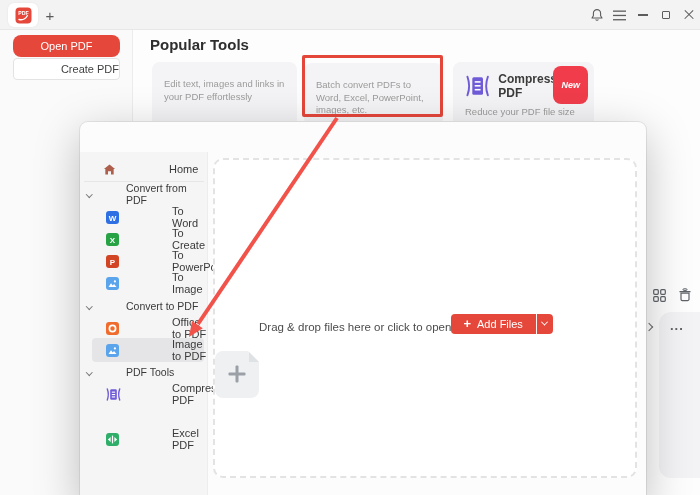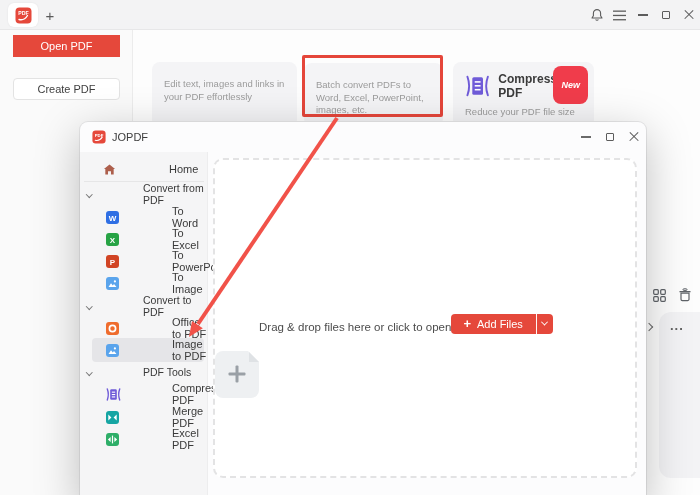--- a/index.html
+++ b/index.html
@@ -17,22 +17,22 @@
   
   .g-min { width:10px; height:1.3px; background:#5c5c5c; }
   .g-max { width:8px; height:8px; border:1.2px solid #5c5c5c; border-radius:1px; }
   .g-close { position:relative; width:10px; height:10px; }
   .g-close::before,.g-close::after { content:""; position:absolute; left:-1px; top:4.4px; width:12px; height:1.2px; background:#5c5c5c; }
   .g-close::before { transform:rotate(45deg);} .g-close::after { transform:rotate(-45deg);}
   .dlg .g-min{background:#6a6a6a;} 
 
   
   .app-sidebar { position:absolute; left:0; top:30px; width:133px; height:465px; background:#fafafa; border-right:1px solid #ececec; }
-  .btn-open { position:absolute; left:13px; top:5px; width:107px; height:22px; background:#e5483b; color:#fff; border:none; border-radius:0; font-size:11px; font-family:inherit; }
-  .btn-create { position:absolute; left:13px; top:48px; width:107px; height:22px; background:#fff; color:#3f3f3f; border:1px solid #e3e3e3; border-radius:4px; font-size:11px; font-family:inherit; }
+  .btn-open { position:absolute; left:13px; top:5px; width:107px; height:22px; background:#e5483b; color:#fff; border:none; border-radius:8px; font-size:11px; font-family:inherit; }
+  .btn-create { position:absolute; left:13px; top:28px; width:107px; height:22px; background:#fff; color:#3f3f3f; border:1px solid #e3e3e3; border-radius:4px; font-size:11px; font-family:inherit;text-align:right; }
 
   .heading { position:absolute; left:150px; top:36px; font-size:15px; font-weight:bold; color:#2e2e2e; }
 
   .card { position:absolute; top:62px; height:66px; background:#f4f4f6; border-radius:8px; padding:10px 12px; }
   .card-edit { left:152px; width:145px; }
   .card-batch { left:304px; width:139px; top:63px; height:64px; }
   .card-compress { left:453px; width:141px; }
   .card-head { display:flex; align-items:center; gap:8px; }
   .card-title { font-size:12px; font-weight:bold; color:#3b3b3b; }
   .card-desc { margin-top:6px; font-size:9.5px; line-height:12.5px; color:#9b9b9b; }
@@ -49,21 +49,21 @@
   .dlg { position:absolute; left:80px; top:122px; width:566px; height:380px; background:#fcfcfd; border-radius:8px 8px 0 0; box-shadow:0 12px 45px rgba(0,0,0,.25), 0 0 0 1px #e9e9ea; z-index:5; }
   .dlg-titlebar { position:absolute; left:0; top:0; width:100%; height:30px; display:flex; align-items:center; }
   .dlg-title { margin-left:6px; font-size:11px; color:#3c3c3c; }
   .dlg-logo { margin-left:12px; display:flex; }
   .dlg-ctls { position:absolute; right:0; top:0; height:30px; display:flex; }
   .dlg-ctl { width:24px; height:30px; display:flex; align-items:center; justify-content:center; }
 
   .dlg-nav { position:absolute; left:0; top:30px; width:128px; height:350px; background:#f5f5f6; border-right:1px solid #ededee; }
   .nav-row { position:absolute; left:0; width:128px; height:22px; display:flex; align-items:center; font-size:11px; color:#3a3a3a;padding-left:46px; }
   .nav-sec { font-size:10.5px; color:#3a3a3a; }
-  .nav-sec .lbl { margin-left:17px; }
+  .nav-sec .lbl { }
   .nav-chev { position:absolute; left:7px; top:9px; width:4.5px; height:4.5px; border-right:1.3px solid #777; border-bottom:1.3px solid #777; transform:rotate(45deg); }
   .nav-item .ico { position:absolute; left:26px; display:flex; }
   .nav-item .lbl { margin-left:46px; }
   .nav-home .ico { position:absolute; left:23px; display:flex; }
   .nav-home .lbl { margin-left:43px; }
   .nav-div { position:absolute; left:4px; top:29px; width:120px; height:1px; background:#e6e6e7; }
   .nav-active-bg { position:absolute; left:12px; top:186px; width:112px; height:24px; background:#e5e5e8; border-radius:4px; }
 
   .dropzone { position:absolute; left:133px; top:36px; width:424px; height:320px; background:#fff; border:2px dashed #e3e3e4; border-radius:10px; display:flex; flex-direction:row; align-items:center; }
   .fileplus { position:relative; margin-top:112px; width:44px; height:47px; background:#eef0f2; border-radius:8px; }
@@ -120,20 +120,21 @@
           <span class="g-close"></span>
         </div>
     </div>
   </div>
 
   <div class="app-sidebar">
     <button class="btn-open">Open PDF</button>
     <button class="btn-create">Create PDF</button>
   </div>
 
+  <div class="heading">Popular Tools</div>
 
   <div class="card card-edit">
     <div class="card-desc">Edit text, images and links in your PDF effortlessly</div>
   </div>
 
   <div class="card card-batch">
     <div class="card-desc">Batch convert PDFs to Word, Excel, PowerPoint, images, etc.</div>
   </div>
 
   <div class="card card-compress">
@@ -167,41 +168,20 @@
         <rect x="5" y="0.8" width="4" height="1.6" rx="0.8" fill="none" stroke="#5f6368" stroke-width="1"></rect>
         <rect x="1.5" y="3" width="11" height="1.3" fill="#5f6368"></rect>
         <path d="M3 5.2 h8 v6 a1.4 1.4 0 0 1 -1.4 1.4 h-5.2 a1.4 1.4 0 0 1 -1.4 -1.4 z" fill="none" stroke="#5f6368" stroke-width="1.2"></path>
       </svg>
   </div>
   <div class="strip-card"></div>
   <span class="chev-right"></span>
   <div class="strip-more">...</div>
 
   <div class="dlg">
-    <div class="dlg-titlebar">
-      <span class="dlg-logo">
-        <svg width="14" height="14" viewBox="0 0 17 17">
-          <rect x="0.5" y="0.5" width="16" height="16" rx="4" fill="#e5483b"></rect>
-          <text x="8.5" y="8" font-size="5.2" font-weight="bold" fill="#fff" text-anchor="middle" font-family="Liberation Sans,sans-serif">PDF</text>
-          <path d="M4 12.5 C8 13.5 11 11 12.5 8.5" stroke="#fff" stroke-width="1.4" fill="none" stroke-linecap="round"></path>
-        </svg>
-      </span>
-      <span class="dlg-title">JOPDF</span>
-      <div class="dlg-ctls">
-        <div class="dlg-ctl">
-            <span class="g-min"></span>
-          </div>
-        <div class="dlg-ctl">
-            <span class="g-max"></span>
-          </div>
-        <div class="dlg-ctl">
-            <span class="g-close"></span>
-          </div>
-      </div>
-    </div>
 
     <div class="dlg-nav">
       <div class="nav-active-bg"></div>
 
       <div class="nav-row nav-home" style="top:6px;">
         <span class="ico">
           <svg width="13" height="13" viewBox="0 0 14 14">
               <path d="M7 1.5 L13 6.5 L11.5 6.5 L11.5 12.5 L8.6 12.5 L8.6 8.8 L5.4 8.8 L5.4 12.5 L2.5 12.5 L2.5 6.5 L1 6.5 Z" fill="#ad5f4c"></path>
             </svg>
         </span>
@@ -225,21 +205,21 @@
         <span class="lbl">To Word</span>
       </div>
 
       <div class="nav-row nav-item" style="top:76px;">
         <span class="ico">
           <svg width="13" height="13" viewBox="0 0 13 13">
               <rect width="13" height="13" rx="3" fill="#27a345"></rect>
               <text x="6.5" y="9.6" font-size="8" font-weight="bold" fill="#fff" text-anchor="middle" font-family="Liberation Sans,sans-serif">X</text>
             </svg>
         </span>
-        <span class="lbl">To Excel</span>
+        <span class="lbl">To Create</span>
       </div>
 
       <div class="nav-row nav-item" style="top:98px;">
         <span class="ico">
           <svg width="13" height="13" viewBox="0 0 13 13">
               <rect width="13" height="13" rx="3" fill="#d14424"></rect>
               <text x="6.5" y="9.6" font-size="8" font-weight="bold" fill="#fff" text-anchor="middle" font-family="Liberation Sans,sans-serif">P</text>
             </svg>
         </span>
         <span class="lbl">To PowerPoint</span>
@@ -294,30 +274,20 @@
               <path d="M13.7 1 Q11.7 6.5 13.7 12" stroke="#6f5bd8" stroke-width="1.4" fill="none" stroke-linecap="round"></path>
               <rect x="4.2" y="1.2" width="6.6" height="10.6" rx="1.2" fill="#6f5bd8"></rect>
               <rect x="5.8" y="3.6" width="3.4" height="1.1" fill="#fff"></rect>
               <rect x="5.8" y="6" width="3.4" height="1.1" fill="#fff"></rect>
               <rect x="5.8" y="8.4" width="3.4" height="1.1" fill="#fff"></rect>
             </svg>
         </span>
         <span class="lbl">Compress PDF</span>
       </div>
 
-      <div class="nav-row nav-item" style="top:254px;">
-        <span class="ico">
-          <svg width="13" height="13" viewBox="0 0 13 13">
-              <rect width="13" height="13" rx="3" fill="#16a5a3"></rect>
-              <path d="M2.3 3.4 L5.4 6.5 L2.3 9.6 Z" fill="#fff"></path>
-              <path d="M10.7 3.4 L7.6 6.5 L10.7 9.6 Z" fill="#fff"></path>
-            </svg>
-        </span>
-        <span class="lbl">Merge PDF</span>
-      </div>
 
       <div class="nav-row nav-item" style="top:276px;">
         <span class="ico">
           <svg width="13" height="13" viewBox="0 0 13 13">
               <rect width="13" height="13" rx="3" fill="#2eae68"></rect>
               <rect x="5.9" y="2.6" width="1.2" height="7.8" fill="#fff"></rect>
               <path d="M4.6 3.9 L1.9 6.5 L4.6 9.1 Z" fill="#fff"></path>
               <path d="M8.4 3.9 L11.1 6.5 L8.4 9.1 Z" fill="#fff"></path>
             </svg>
         </span>

